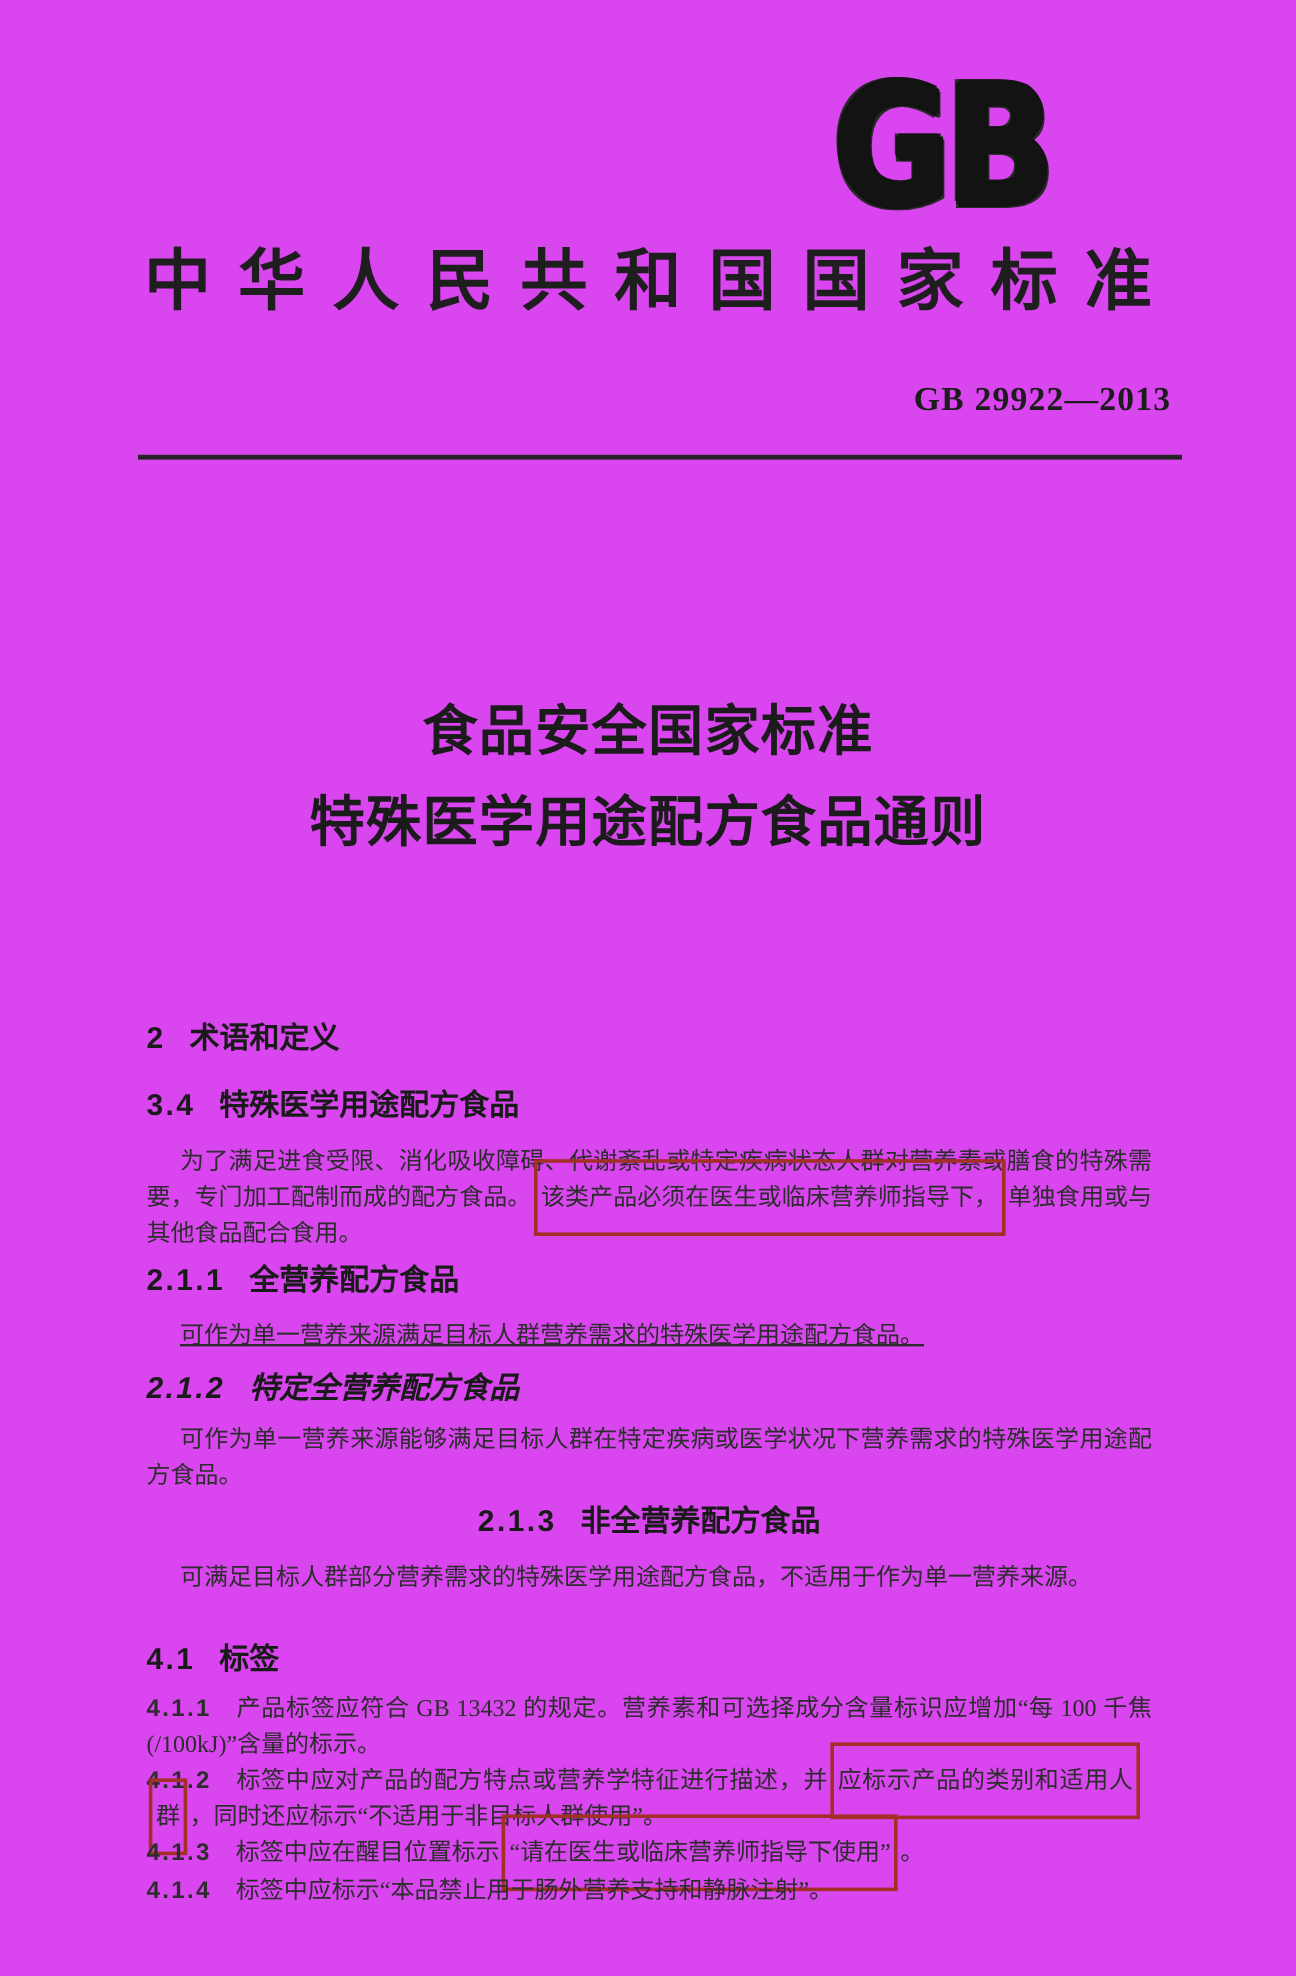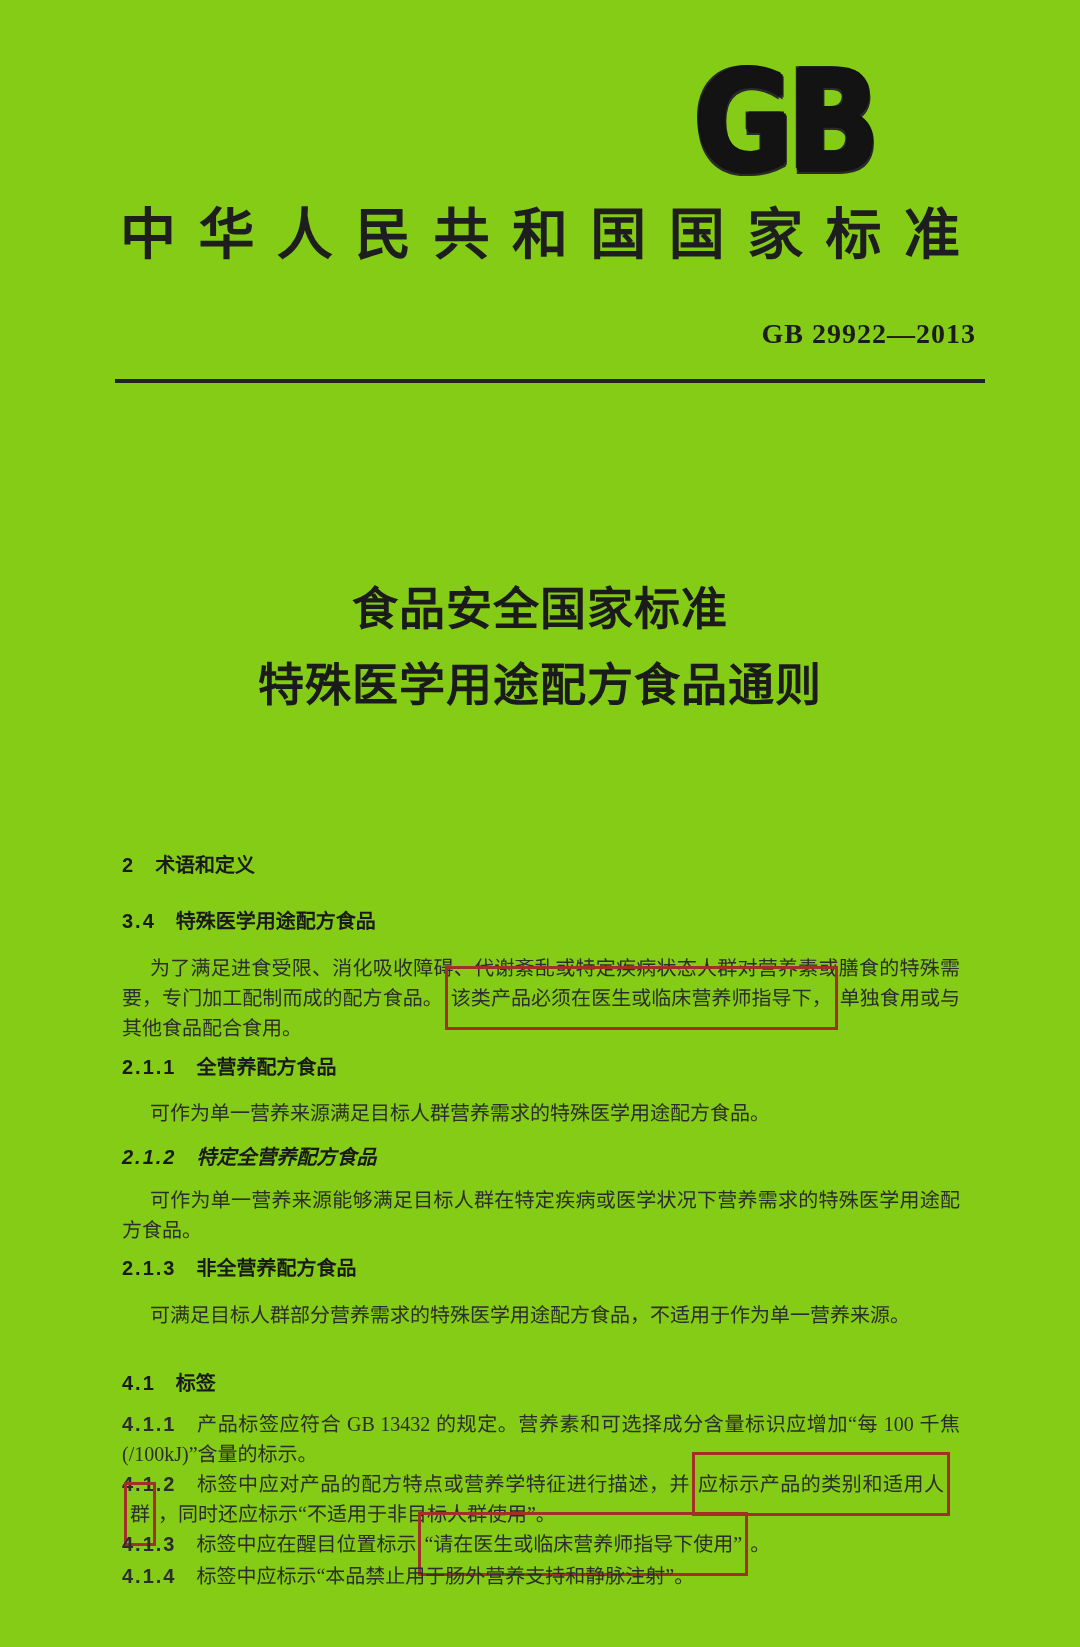--- a/index.html
+++ b/index.html
@@ -1,20 +1,20 @@
 <!DOCTYPE html>
 <html lang="zh-CN" style="--hl-color: #a22f28;"><head>
 <meta charset="utf-8">
 <style>
   html,body{margin:0;padding:0;background:#e8e8e8;}
   .page{
     position:relative;
     width:1080px;height:1647px;
     margin:0 auto;
-    background:#84cc16;
+    background:#d946ef;
     overflow:hidden;
     font-family:"Liberation Serif","DejaVu Serif",serif;
     color:#2d2d2d;
   }
   
   .gb-logo{
     position:absolute;left:694px;top:52px;
     width:200px;height:115px;
   }
   .gb-logo-text{
@@ -67,21 +67,21 @@
   .content{
     position:absolute;left:122px;top:850px;
     width:838px;
     font-size:20px;line-height:30px;
     text-align:justify;
     color:#2d2d2d;
   }
   .clause-h{
     font-family:"Liberation Sans","DejaVu Sans",sans-serif;
     font-weight:700;
-    font-size:20px;line-height:30px;
+    font-size:25px;line-height:30px;
     color:#1a1a1a;
     text-align:left;
   }
   .clause-h .num,
   .clause-row .num{
     font-family:"Liberation Sans","DejaVu Sans",sans-serif;
     font-weight:700;
     letter-spacing:2px;
     margin-right:20px;
   }
@@ -97,24 +97,24 @@
     border:3px solid var(--hl-color,#a22f28);
     padding:18px 3px;
     margin:0 2px;
     box-decoration-break:clone;
     -webkit-box-decoration-break:clone;
   }
   
   .mt-h21{margin-top:26px;}
   .mt-p21{margin-top:17px;}
   .mt-h211{margin-top:9px;}
-  .mt-p211{margin-top:16px;}
+  .mt-p211{margin-top:16px;text-decoration:underline;}
   .mt-h212{margin-top:14px;font-style:italic;}
   .mt-p212{margin-top:13px;}
-  .mt-h213{margin-top:8px;}
+  .mt-h213{margin-top:8px;text-align:center;}
   .mt-p213{margin-top:17px;}
   .mt-h41{margin-top:38px;}
   .mt-p411{margin-top:11px;}
   .mt-p414{margin-top:2px;}
 </style>
 </head>
 <body>
 
 <div class="page">
 

